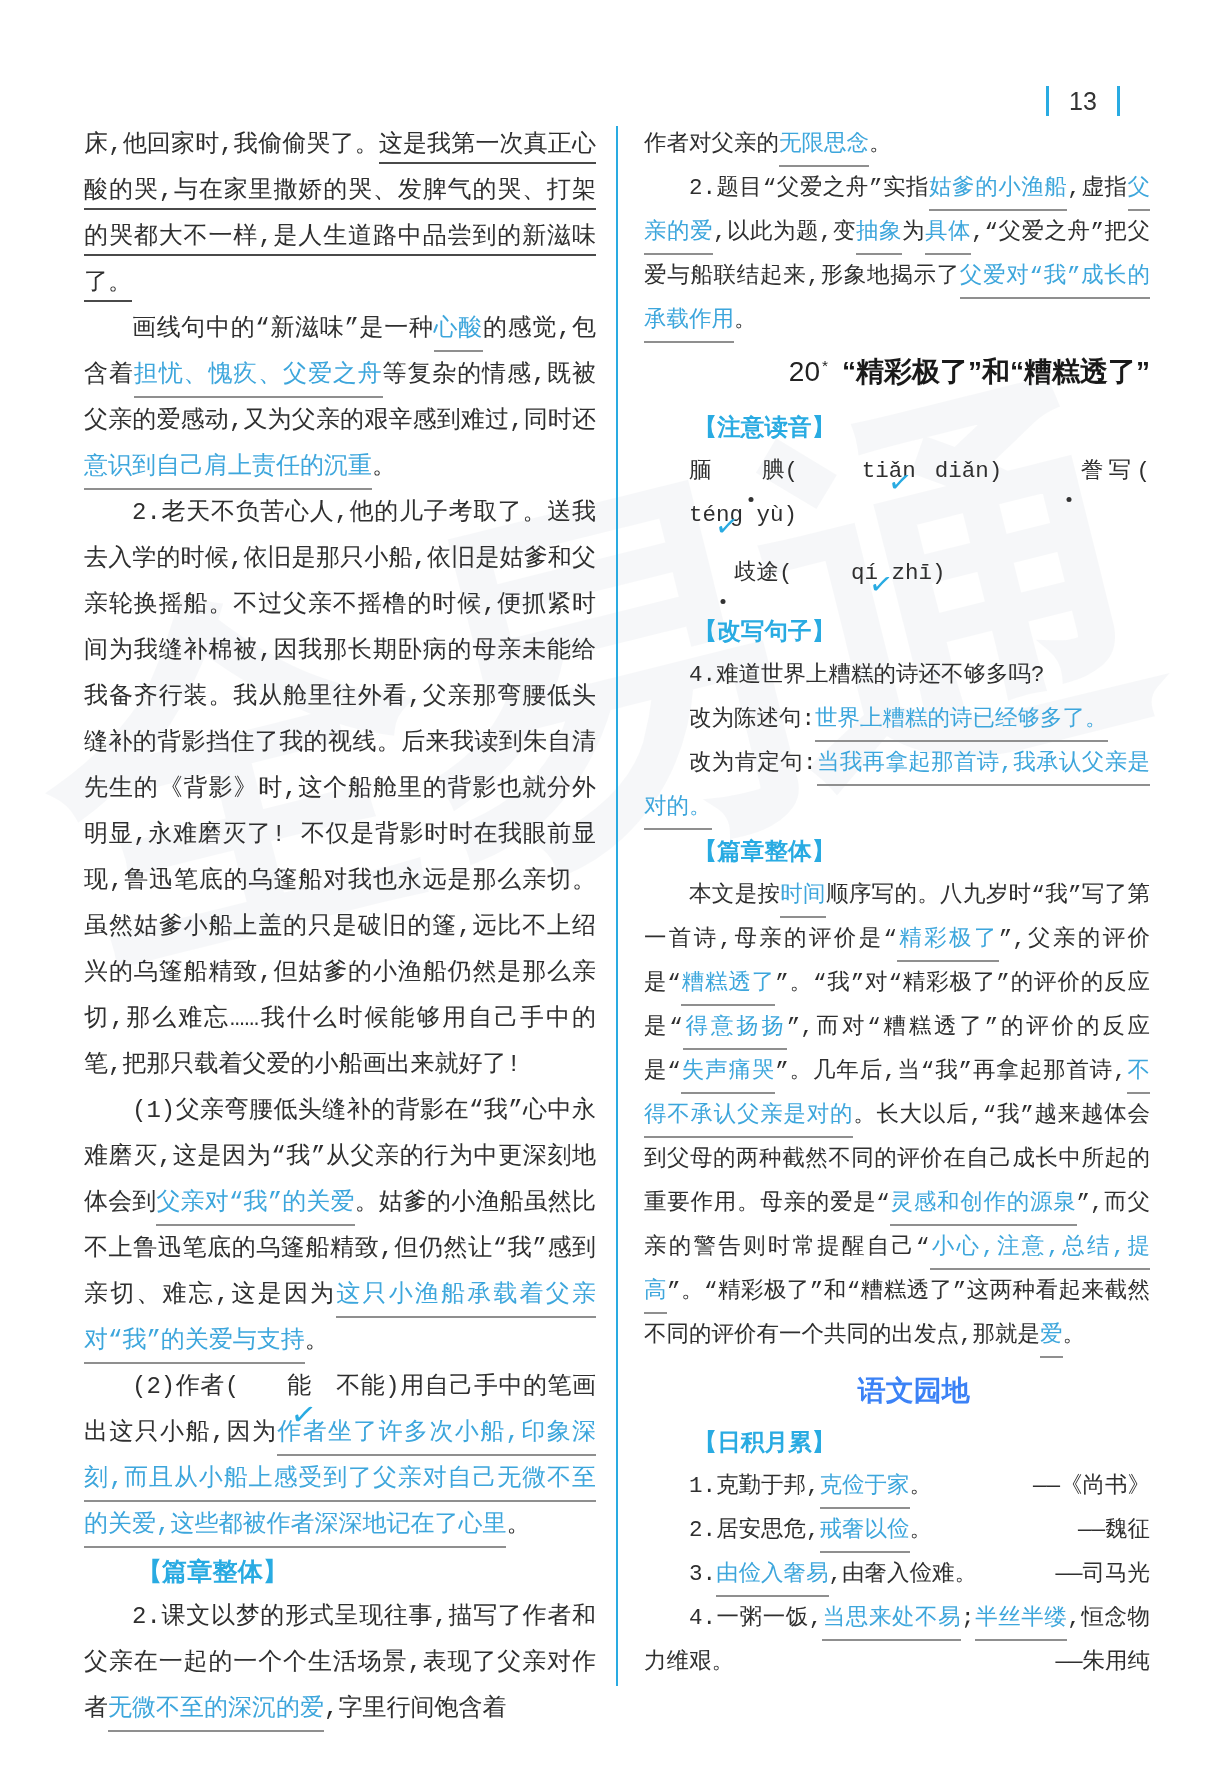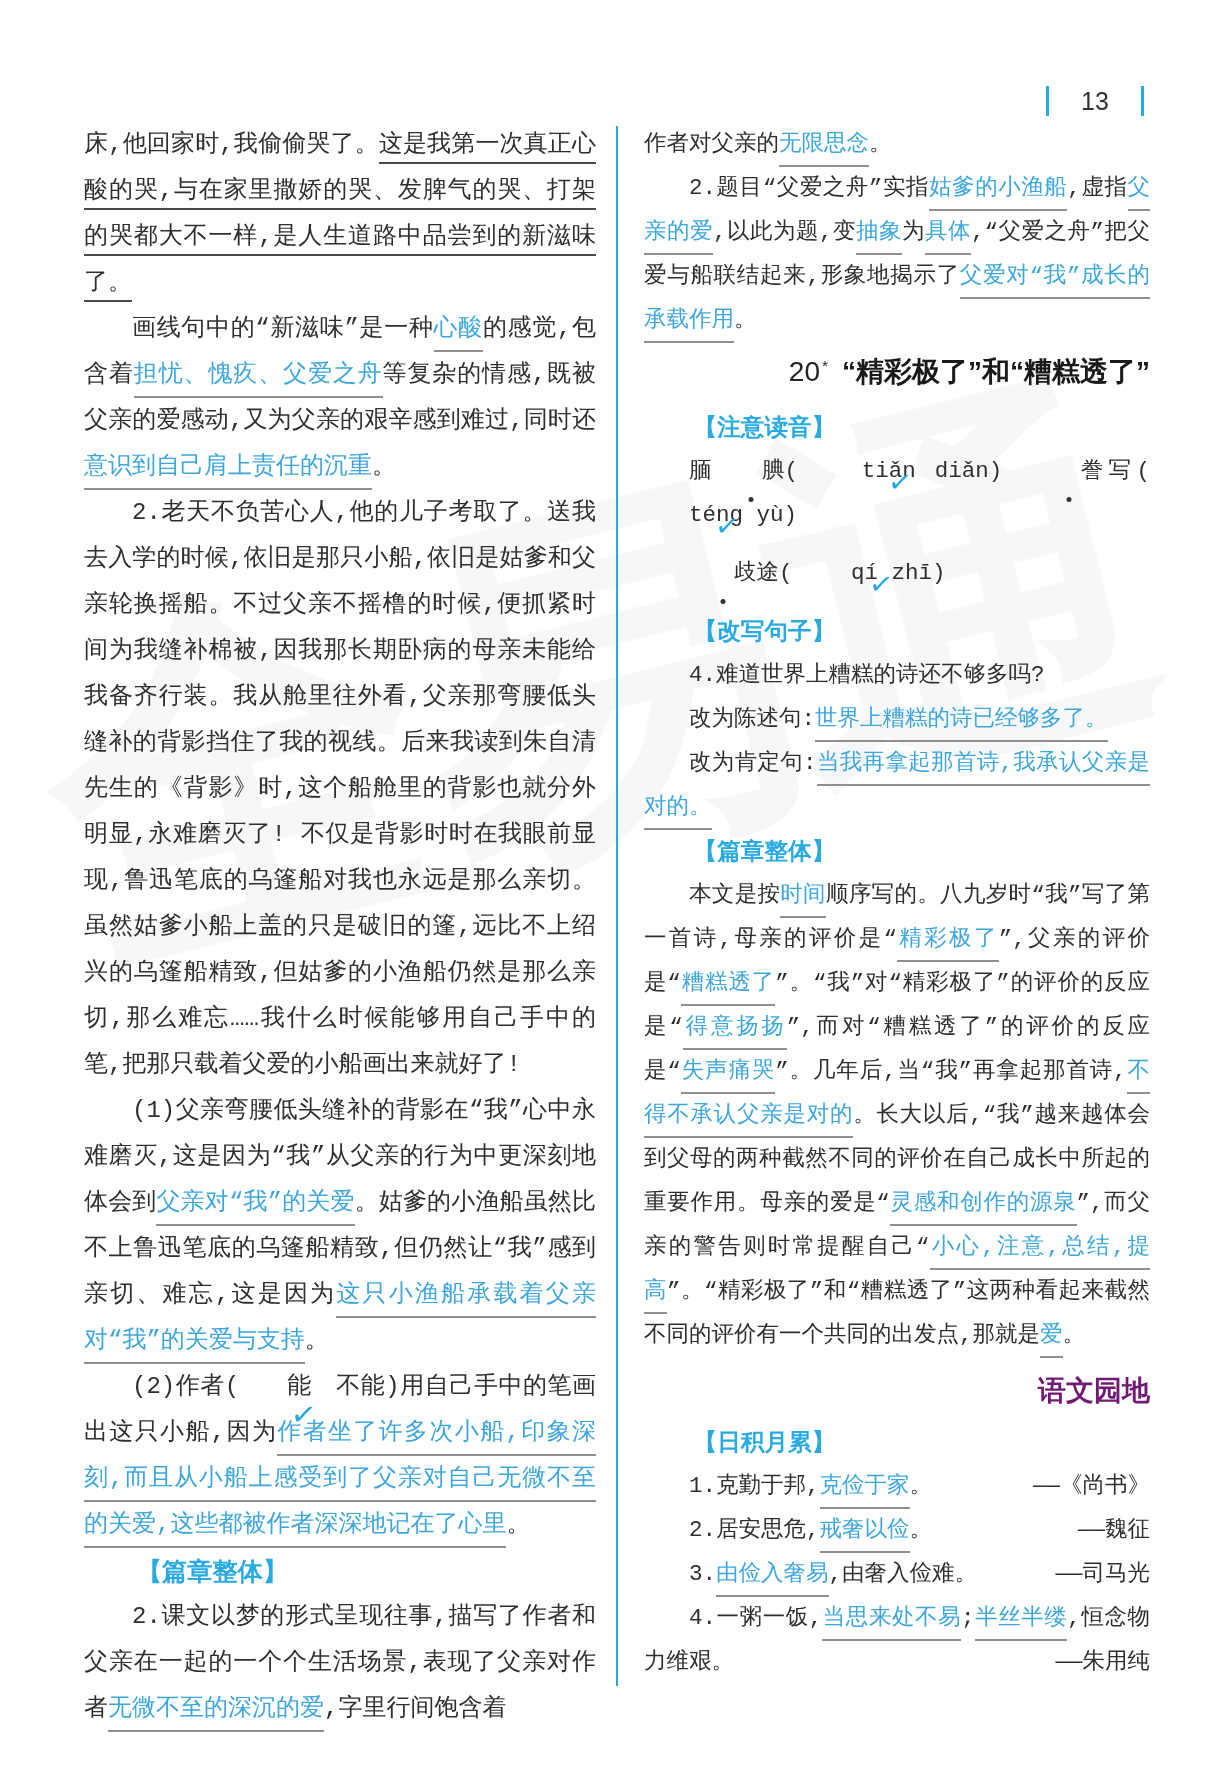--- a/index.html
+++ b/index.html
@@ -25,21 +25,21 @@
     opacity:0.06;
     transform:rotate(-14deg);
     white-space:nowrap;
     z-index:0;
     letter-spacing:-10px;
     user-select:none;
   }
   .page-header{
     position:absolute;
     top:86px; left:1046px;
-    display:flex; align-items:center; gap:32px;
+    display:flex; align-items:center; gap:20px;
     z-index:2;
   }
   .page-header .bar{
     display:inline-block;
     width:3px; height:30px;
     background:var(--accent);
   }
   .page-header .num{
     font-size:25px; color:#333;
   }
@@ -76,24 +76,24 @@
     margin:8px 0 10px 0;
     text-align:right;
     line-height:1.6;
   }
   .lesson-num{ font-weight:400; color:#222; margin-right:2px;}
   .lesson-star{ font-size:0.55em; color:#222; vertical-align:super; margin-right:14px;}
   .lesson-text{ font-weight:bold; }
   .big-title{
     font-size:28px;
     font-weight:bold;
-    color:#701a75;
+    color:#3b82f6;
     padding-left:1.2em;
     margin:10px 0 6px 0;
-    text-align:right;
+    text-align:center;
     line-height:1.7;
   }
 
   .seg-p, .seg-pin{ color:var(--ink); }
   .seg-ub{
     color:var(--ink);
     border-bottom:2px solid #4a4a4a;
     padding-bottom:4px;
   }
   .seg-a{

